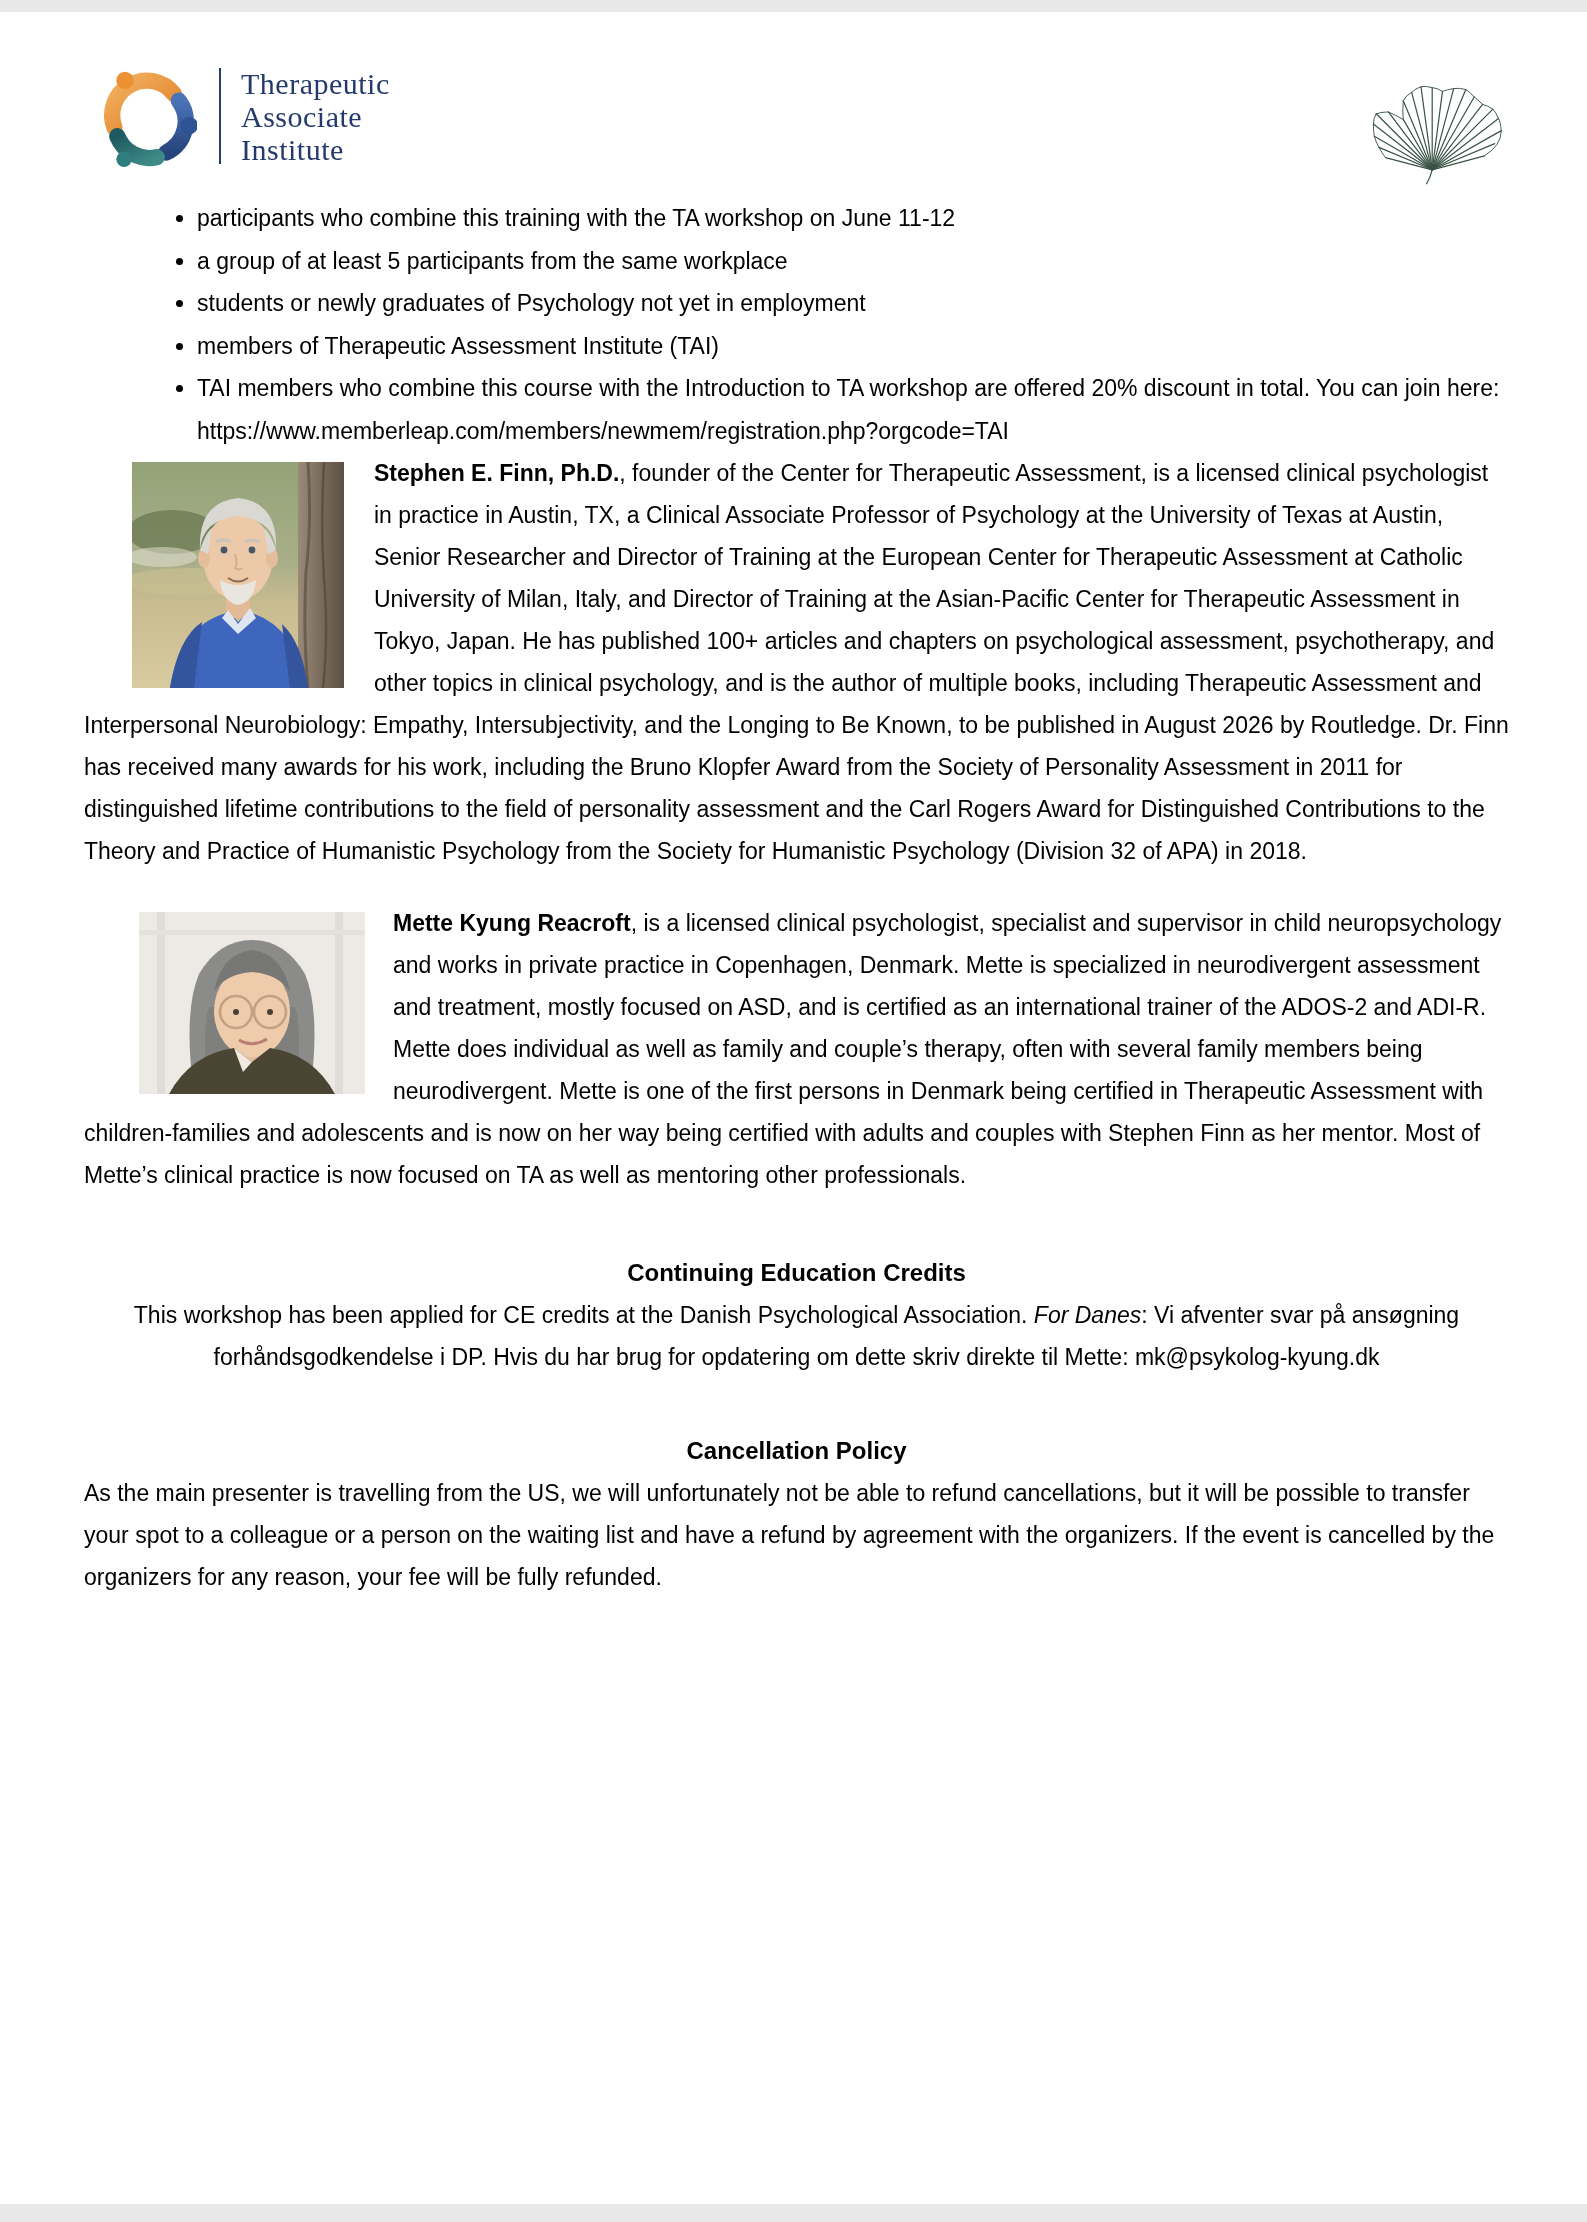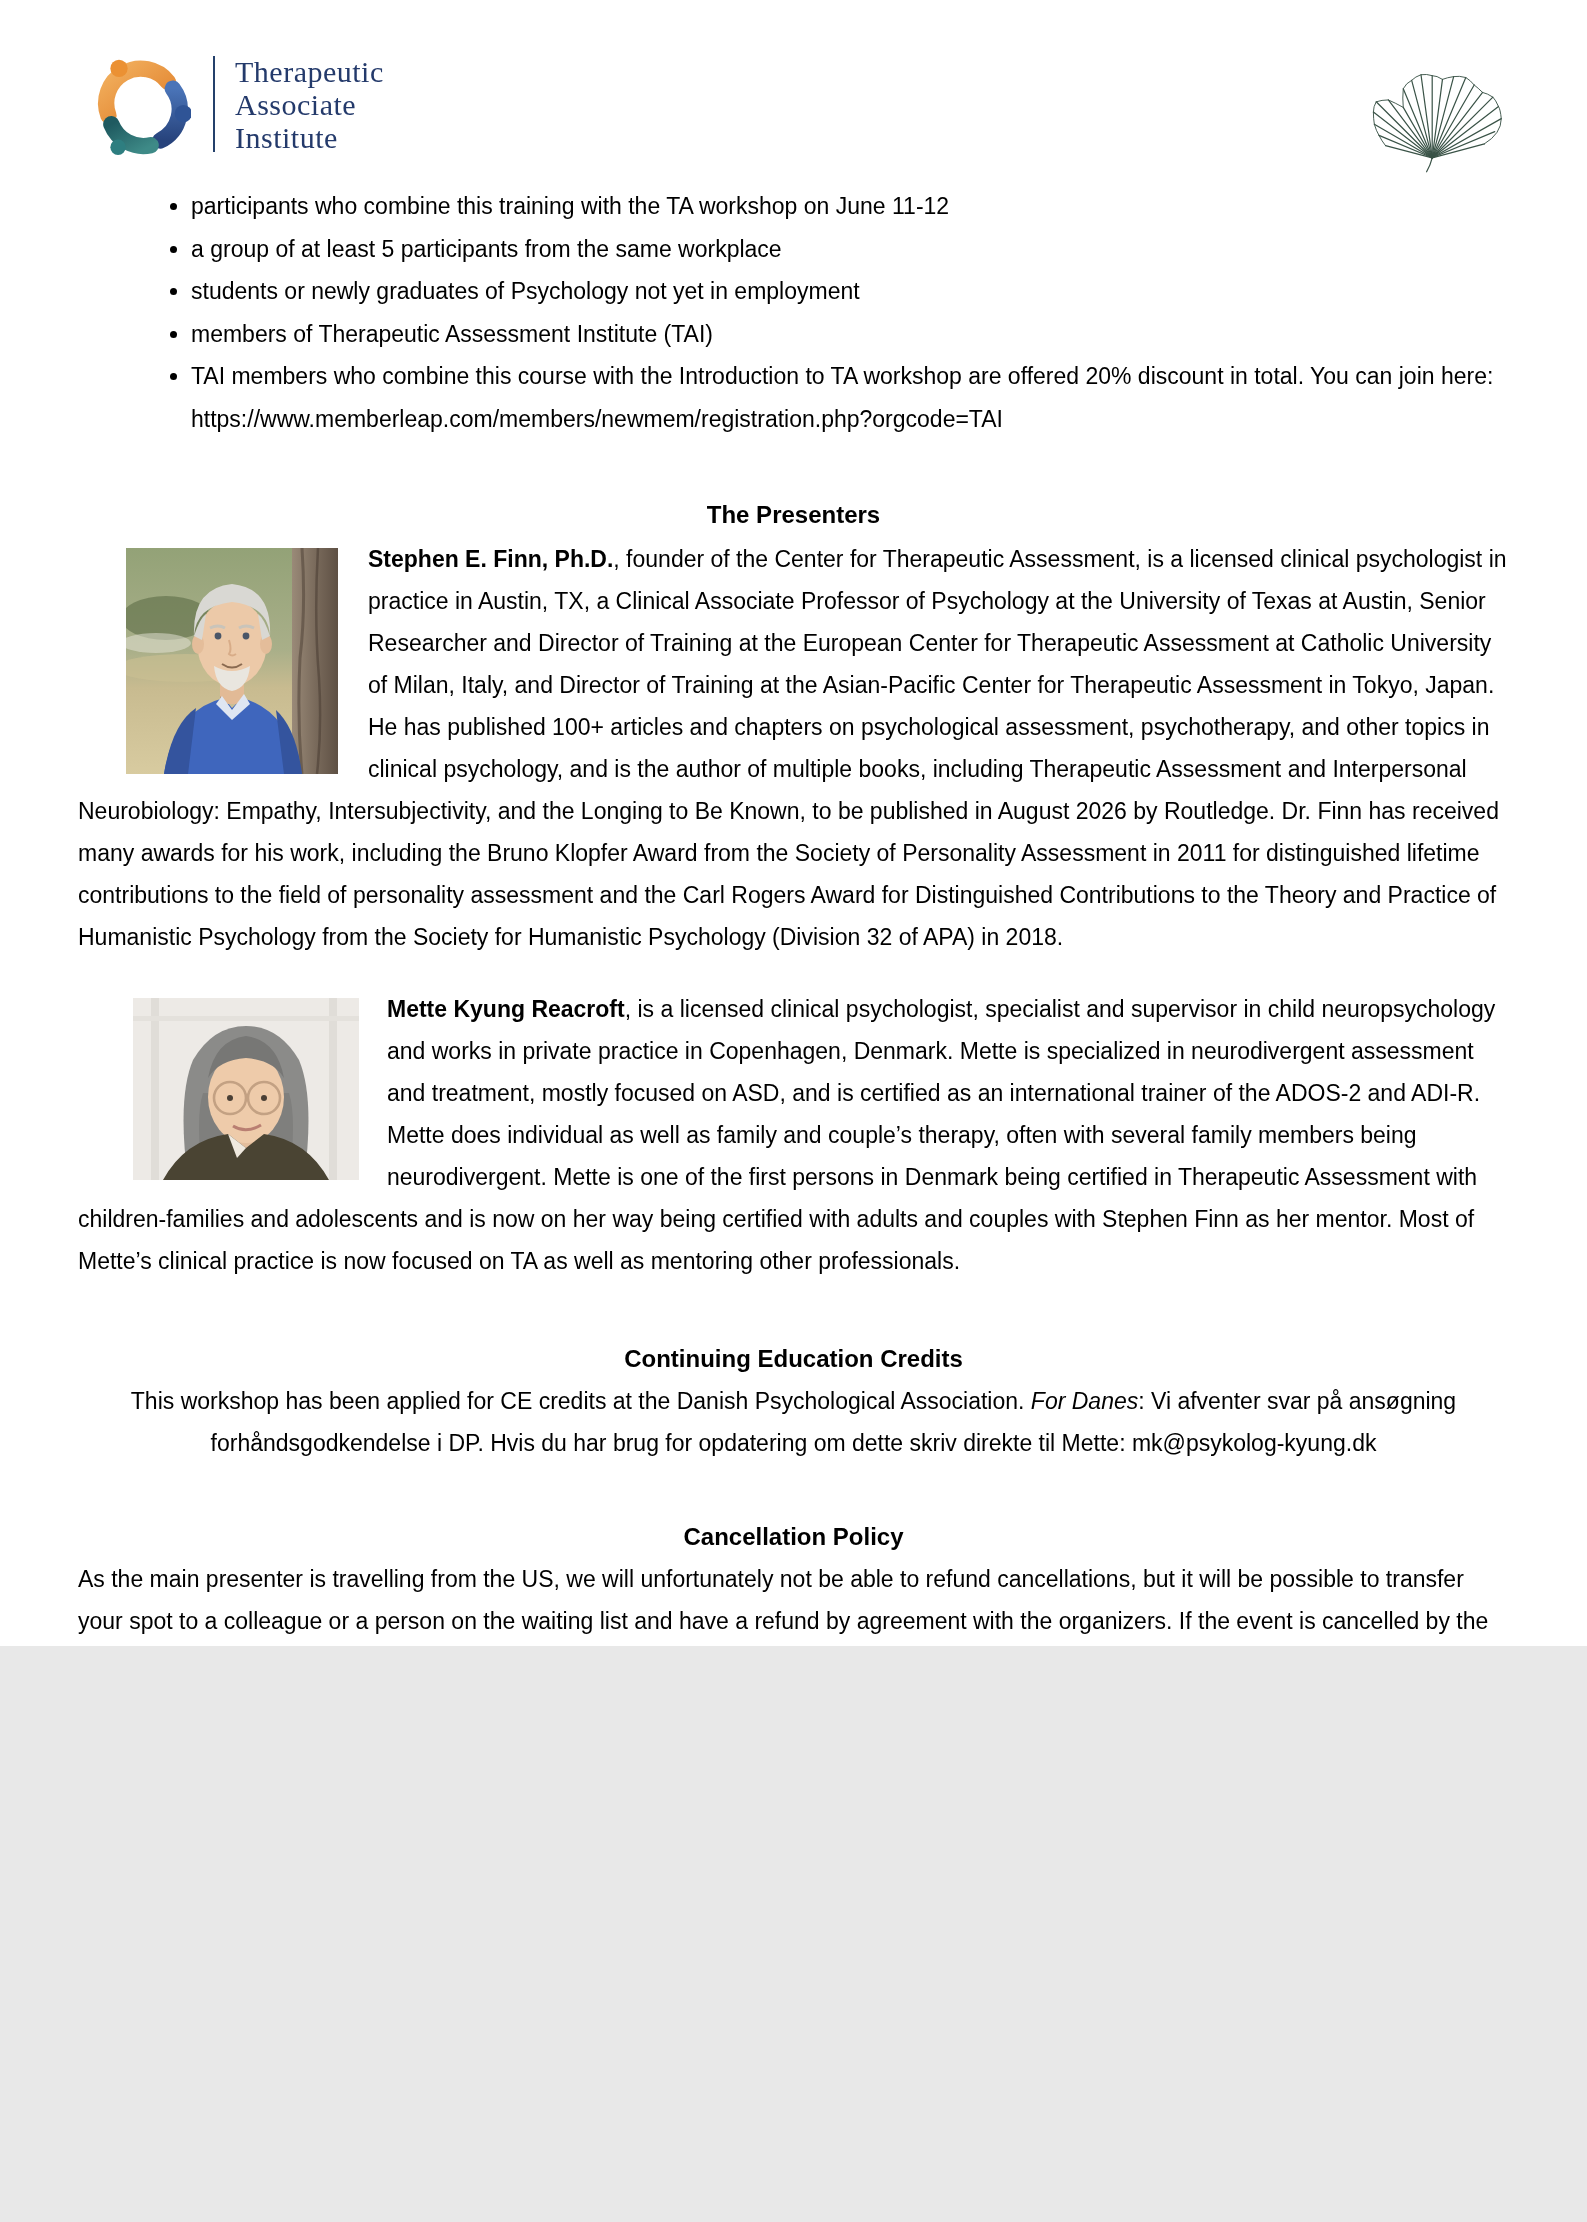--- a/index.html
+++ b/index.html
@@ -1,19 +1,19 @@
 <!DOCTYPE html>
 <html><head>
 <meta charset="utf-8">
 <style>
   html,body{margin:0;padding:0;background:#e8e8e8;}
   .page{
-    width:1587px;height:1646px;background:#ffffff;margin:0 auto;
+    width:1587px;height:2192px;background:#ffffff;margin:12px auto;
     position:relative;font-family:"Liberation Sans",sans-serif;color:#000;
-    overflow:hidden;box-sizing:border-box;
+    overflow:hidden;box-sizing:border-box;padding-left:6px;
   }
   .content{padding:0 78px;}
   
   .header{position:relative;height:185px;}
   .tai-logo{position:absolute;left:95px;top:52px;display:flex;align-items:center;}
   .tai-swirl{width:96px;height:104px;}
   .tai-divider{width:2px;height:96px;background:#24406b;margin:0 20px 0 22px;}
   .tai-text{
     font-family:"Liberation Serif",serif;color:#243a6b;
     font-size:30px;line-height:33px;letter-spacing:.5px;
@@ -116,21 +116,20 @@
 
 
     <ul class="discounts">
       <li>participants who combine this training with the TA workshop on June 11-12</li>
       <li>a group of at least 5 participants from the same workplace</li>
       <li>students or newly graduates of Psychology not yet in employment</li>
       <li>members of Therapeutic Assessment Institute (TAI)</li>
       <li><span>TAI members who combine this course with the Introduction to TA workshop are offered 20% discount in total. You can join here: </span><a class="link">https://www.memberleap.com/members/newmem/registration.php?orgcode=TAI</a></li>
     </ul>
 
-    <h2 class="section-heading presenters-heading">The Presenters</h2>
 
     <div class="bio">
       <svg class="photo" width="212" height="226" viewBox="0 0 212 226">
         <defs>
           <linearGradient id="bgS" x1="0" y1="0" x2="0" y2="1">
             <stop offset="0" stop-color="#93a277"></stop>
             <stop offset="0.45" stop-color="#a9af89"></stop>
             <stop offset="0.62" stop-color="#c8bb90"></stop>
             <stop offset="1" stop-color="#d8cba0"></stop>
           </linearGradient>

